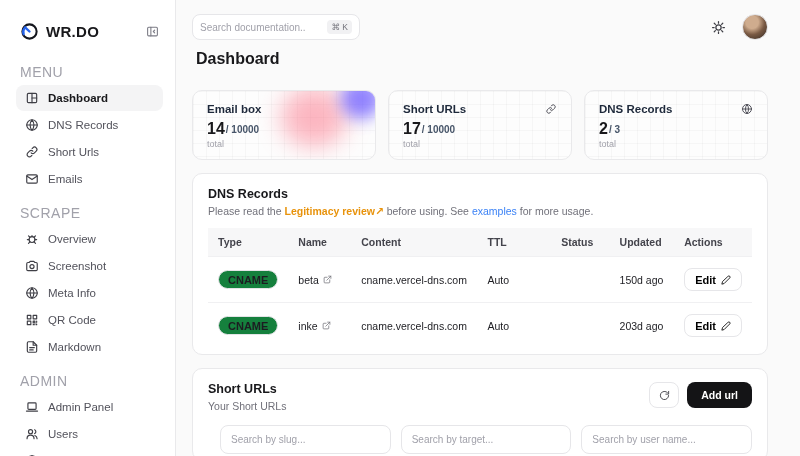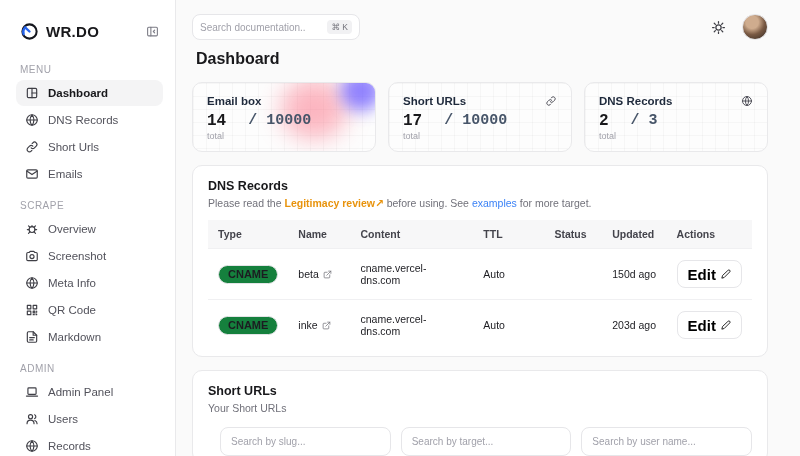--- a/index.html
+++ b/index.html
@@ -6,21 +6,21 @@
   html,body { width:800px; height:456px; overflow:hidden; background:#fff;
     font-family:"Liberation Sans","DejaVu Sans",sans-serif; color:#18181b; }
   .app { display:flex; width:800px; height:456px; }
 
   
   .sidebar { width:176px; flex:0 0 176px; background:#fff; border-right:1px solid #e9e9eb; padding:18px 12px 8px 16px; }
   .logo-row { display:flex; align-items:center; justify-content:space-between; padding:4px 4px 10px 4px; }
   .logo { display:flex; align-items:center; gap:7px; }
   .logo-text { font-size:15px; font-weight:800; letter-spacing:.3px; }
   .collapse-btn { color:#7b7b85; display:flex; }
-  .sec-label { font-size:10px; color:#a1a1aa; letter-spacing:.5px; margin:13px 4px 5px 4px; }
+  .sec-label { font-size:14px; color:#a1a1aa; letter-spacing:.5px; margin:13px 4px 5px 4px; }
   .nav-item { display:flex; align-items:center; gap:9px; padding:6px 9px; border-radius:8px;
     font-size:11.5px; color:#52525b; cursor:pointer; margin-bottom:1px; }
   .nav-item.active { background:#f4f4f5; color:#18181b; font-weight:700; }
   .nicon { display:flex; width:14px; height:14px; color:#3f3f46; }
   .nicon svg, .collapse-btn svg { width:100%; height:100%; }
   svg { stroke:currentColor; fill:none; stroke-width:2; stroke-linecap:round; stroke-linejoin:round; }
 
   
   .main { flex:1; background:#fafafa; padding:14px 32px 0 16px; overflow:hidden; }
   .topbar { display:flex; align-items:center; justify-content:space-between; margin-bottom:10px; }
@@ -36,28 +36,28 @@
     background:radial-gradient(circle at 38% 30%, #cfac8e 0 28%, #7a5a44 55%, #2f2621 100%); }
 
   .page-title { font-size:16px; font-weight:800; margin:10px 0 14px 4px; }
 
   
   .stats-row { display:flex; gap:12px; }
   .stat-card { flex:1; position:relative; overflow:hidden; background:#fdfdfd; border:1px solid #e9e9eb;
     border-radius:10px; padding:12px 14px 10px;
     background-image:linear-gradient(rgba(0,0,0,.028) 1px,transparent 1px),
                      linear-gradient(90deg,rgba(0,0,0,.028) 1px,transparent 1px);
-    background-size:13px 13px; }
+    background-size:13px 13px;margin-top:8px; }
   .stat-head { display:flex; align-items:center; justify-content:space-between; }
   .stat-title { font-size:11.5px; font-weight:700; color:#1e293b; position:relative; z-index:2; }
   .stat-icon { width:12px; height:12px; color:#52525b; display:flex; position:relative; z-index:2; }
   .stat-icon svg { width:100%; height:100%; }
-  .stat-line { margin-top:5px; display:flex; align-items:flex-start; gap:22px; position:relative; z-index:2;font-family:Liberation Mono, monospace; }
+  .stat-line { margin-top:5px; display:flex; align-items:center; gap:1px; position:relative; z-index:2; }
   .stat-value { font-size:16px; font-weight:800; }
-  .stat-limit { font-size:15px; font-weight:700; color:#475569; }
+  .stat-limit { font-size:10px; font-weight:700; color:#475569; }
   .stat-caption { font-size:9px; color:#a1a1aa; margin-top:1px; position:relative; z-index:2; }
   .blob-pink { position:absolute; right:28px; top:-4px; width:66px; height:60px; border-radius:50%;
     background:#fb6f84; opacity:.5; filter:blur(12px); z-index:1; }
   .blob-purple { position:absolute; right:-6px; top:-12px; width:40px; height:40px; border-radius:50%;
     background:#6d5bff; opacity:.75; filter:blur(8px); z-index:1; }
 
   
   .panel { background:#fff; border:1px solid #e9e9eb; border-radius:10px; margin-top:13px; padding:13px 15px 6px; }
   .panel-head { display:flex; align-items:flex-start; justify-content:space-between; }
   .panel-title { font-size:12.5px; font-weight:700; }
@@ -79,21 +79,21 @@
   .c-type{width:12%} .c-name{width:12%} .c-content{width:25%} .c-ttl{width:15%}
   .c-status{width:11%} .c-updated{width:12%} .c-actions{width:13%}
   .badge { display:inline-block; border:1px solid #e4e4e7; border-radius:999px; padding:2.5px 9px;
     font-size:11px; font-weight:700; background:#15803d;text-align:right; }
   .name-cell { display:inline-flex; align-items:center; gap:4px; }
   .ext-icon { width:9px; height:9px; color:#71717a; display:inline-flex; }
   .ext-icon svg { width:100%; height:100%; }
   .toggle { width:30px; height:17px; background:#141416; border-radius:999px; position:relative; cursor:pointer; }
   .toggle .knob { position:absolute; top:2px; right:2px; width:13px; height:13px; border-radius:50%; background:#fff; }
   .edit-btn { display:inline-flex; align-items:center; gap:5px; border:1px solid #e6e6e9; background:#fff;
-    border-radius:8px; padding:4.5px 10px; font-size:15px; font-weight:600; cursor:pointer; font-family:inherit; }
+    border-radius:8px; padding:4.5px 10px; font-size:11px; font-weight:600; cursor:pointer; font-family:inherit; }
   .edit-btn svg { width:10px; height:10px; }
 
   
   .filters { display:flex; gap:10px; margin-top:13px;padding-left:12px; }
   .filters input { flex:1; border:1px solid #e6e6e9; border-radius:8px; background:#fff; padding:8px 10px;
     font-size:10px; color:#52525b; outline:none; font-family:inherit; }
   .filters input::placeholder { color:#a1a1aa; }
 </style>
 </head>
 <body>
@@ -314,21 +314,21 @@
         </div>
         <div class="stat-caption">total</div>
       </div>
     </div>
 
     <section class="panel">
       <div class="panel-head">
         <div>
           <div class="panel-title">DNS Records</div>
           <div class="panel-sub">
-            <span>Please read the </span><span class="link-warn">Legitimacy review↗</span><span> before using. See </span><span class="link-blue">examples</span><span> for more target.</span>
+            <span>Please read the </span><span class="link-warn">Legitimacy review↗</span><span> before using. See </span><span class="link-blue">examples</span><span> for more usage.</span>
           </div>
         </div>
       </div>
 
       <table>
         <thead>
           <tr>
             <th class="c-type">Type</th>
             <th class="c-name">Name</th>
             <th class="c-content">Content</th>
@@ -392,20 +392,31 @@
         </tbody>
       </table>
     </section>
 
     <section class="panel">
       <div class="panel-head">
         <div>
           <div class="panel-title">Short URLs</div>
           <div class="panel-sub">Your Short URLs</div>
         </div>
+        <div class="panel-actions">
+          <button class="icon-btn">
+            <span style="display:flex;width:11px;height:11px;">
+              <svg viewBox="0 0 24 24">
+                  <path d="M21 12a9 9 0 1 1-2.6-6.4"></path>
+                  <polyline points="21 3 21 9 15 9"></polyline>
+                </svg>
+            </span>
+          </button>
+          <button class="btn-dark">Add url</button>
+        </div>
       </div>
 
       <div class="filters">
         <input type="text" placeholder="Search by slug..." style="">
         <input type="text" placeholder="Search by target..." style="">
         <input type="text" placeholder="Search by user name..." style="">
       </div>
     </section>
 
   </main>

